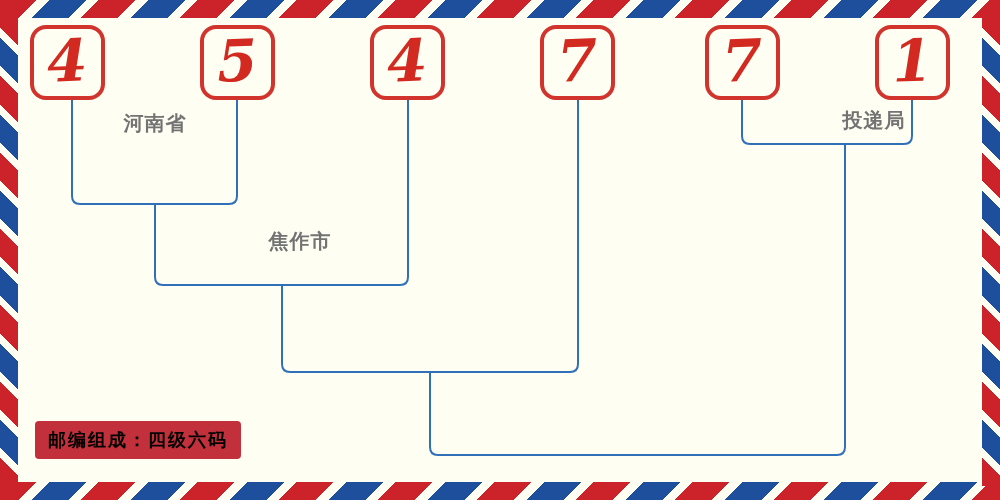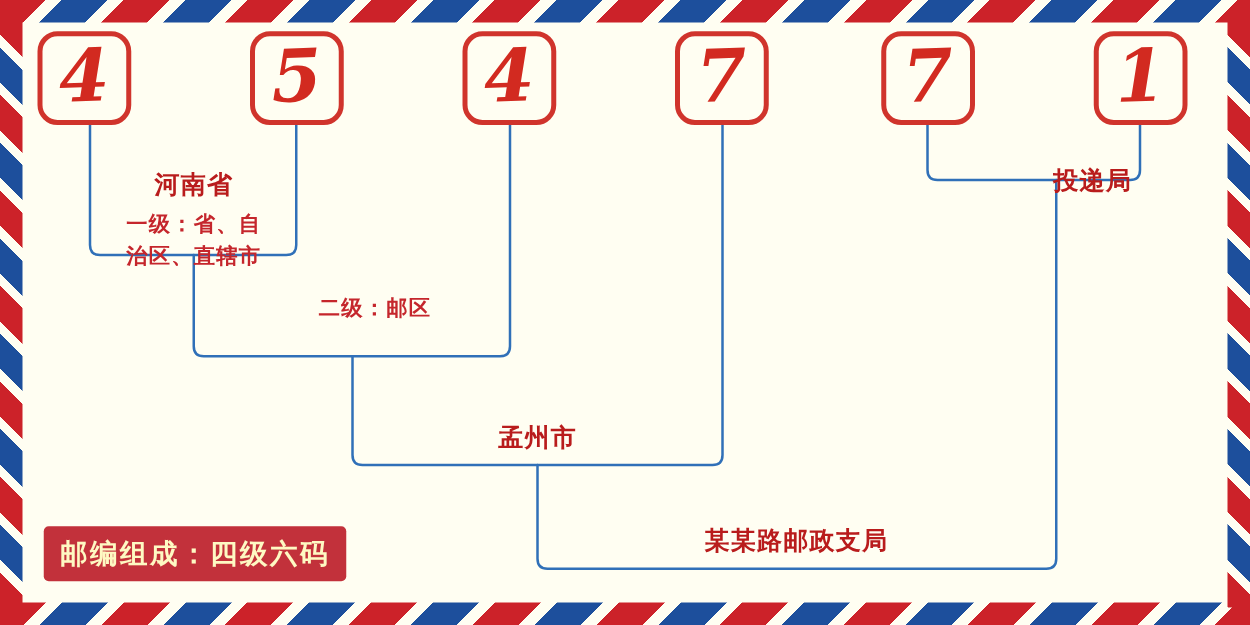--- a/index.html
+++ b/index.html
@@ -64,41 +64,40 @@
 
   .label {
     position: absolute;
     transform: translateX(-50%);
     text-align: center;
     white-space: nowrap;
   }
   .label-title {
     font-size: 20px;
     font-weight: 700;
-    color: #b91c1c;
+    color: #737373;
     letter-spacing: 1px;
-    margin-top: 24px;
   }
   .label-desc {
     margin-top: 7px;
     font-size: 17px;
     font-weight: 700;
     color: #C5262C;
     letter-spacing: 1px;
     line-height: 1.45;
     white-space: pre-line;
   }
 
   .badge {
     position: absolute;
     left: 35px;
     top: 421px;
     background: #C2313B;
-    color: #fef9c3;
-    font-size: 22px;
+    color: #000000;
+    font-size: 18px;
     font-weight: 700;
     letter-spacing: 2px;
     padding: 7px 13px;
     border-radius: 4px;
   }
 </style>
 </head>
 <body>
 
 <div class="canvas">
@@ -130,34 +129,30 @@
   </div>
   <div class="digit-box" style="left:705px">
     <span class="digit">7</span>
   </div>
   <div class="digit-box" style="left:875px">
     <span class="digit">1</span>
   </div>
 
   <div class="label" style="left:155px; top:110px">
     <div class="label-title">河南省</div>
-    <div class="label-desc">一级：省、自
-治区、直辖市</div>
   </div>
 
   <div class="label" style="left:300px; top:228px">
-    <div class="label-desc">二级：邮区</div>
+    <div class="label-title">焦作市</div>
   </div>
 
   <div class="label" style="left:430px; top:313px">
-    <div class="label-title">孟州市</div>
   </div>
 
   <div class="label" style="left:637px; top:395px">
-    <div class="label-title">某某路邮政支局</div>
   </div>
 
   <div class="label" style="left:874px; top:107px">
     <div class="label-title">投递局</div>
   </div>
 
   <div class="badge">邮编组成：四级六码</div>
 
 </div>
 

